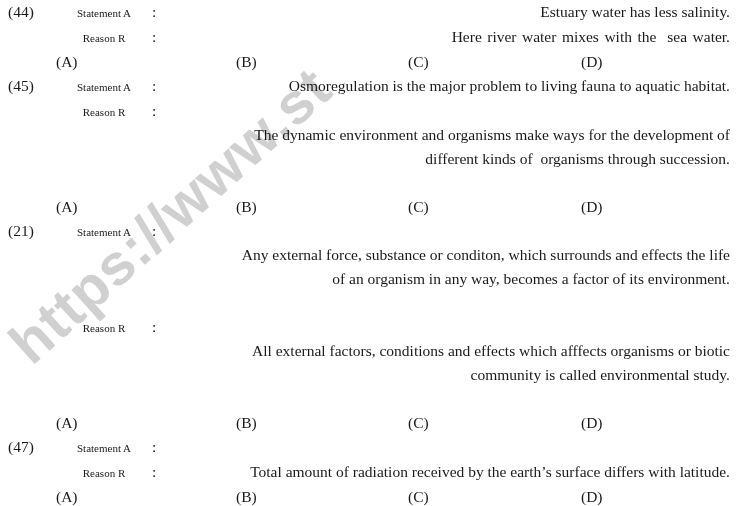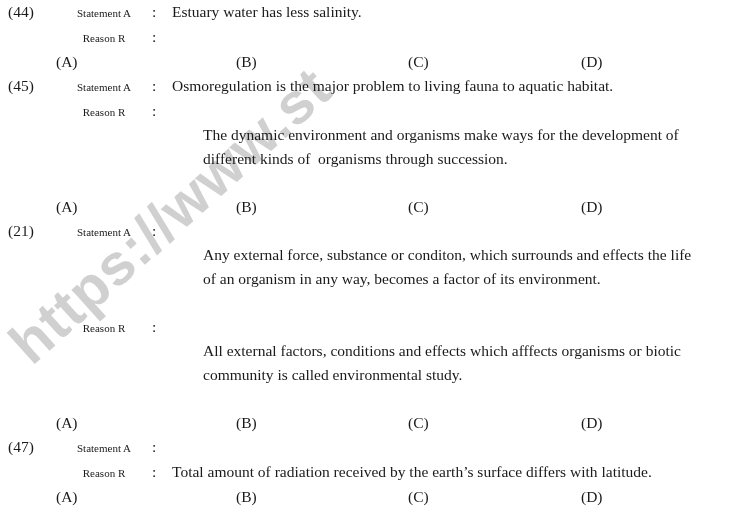--- a/index.html
+++ b/index.html
@@ -85,22 +85,23 @@
     width: 20px;
     flex: 0 0 20px;
     font-size: 15.5px;
     line-height: 24px;
   }
 
   .col-text {
     flex: 1 1 auto;
     font-size: 15.5px;
     line-height: 24px;
-    padding-right: 6px;
+    padding-right: 16px;
     white-space: pre-wrap;
+    text-align: right;
   }
 
   
   .col-text.loose {
     word-spacing: 1.6px;
   }
 
   
   .options-row {
     display: flex;
@@ -133,20 +134,21 @@
     <div class="qrow">
       <div class="col-num">(44)</div>
       <div class="col-label">Statement A</div>
       <div class="col-colon">:</div>
       <div class="col-text">Estuary water has less salinity.</div>
     </div>
     <div class="qrow">
       <div class="col-num"></div>
       <div class="col-label">Reason R</div>
       <div class="col-colon">:</div>
+      <div class="col-text loose">Here river water mixes with the  sea water.</div>
     </div>
     <div class="options-row">
       <div class="opt-spacer"></div>
       <div class="opt opt-a">(A)</div>
       <div class="opt opt-b">(B)</div>
       <div class="opt opt-c">(C)</div>
       <div class="opt opt-d">(D)</div>
     </div>
   </div>
 

